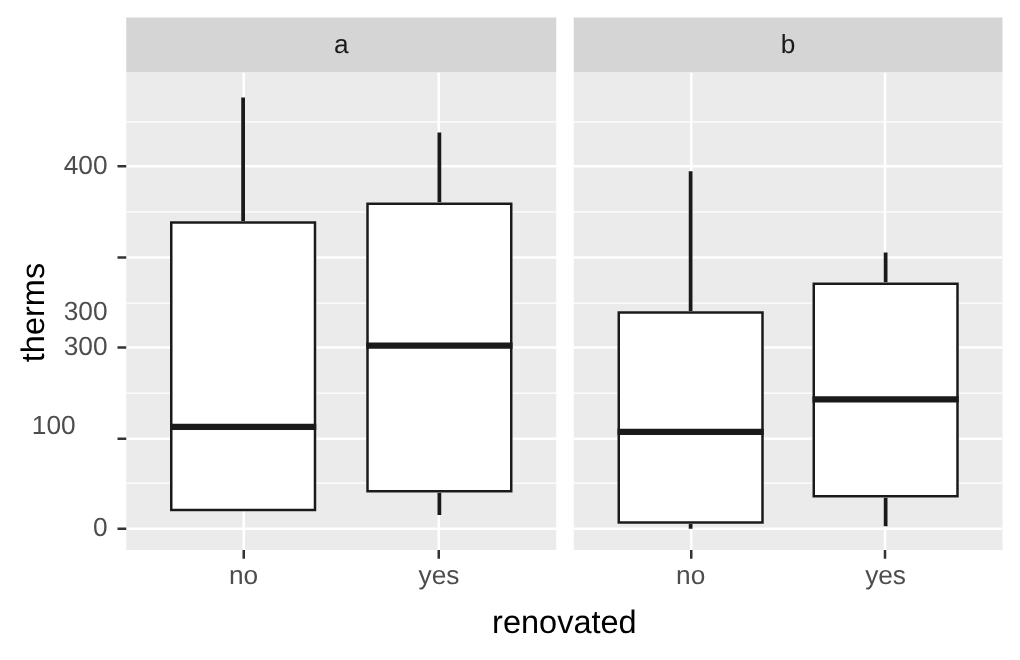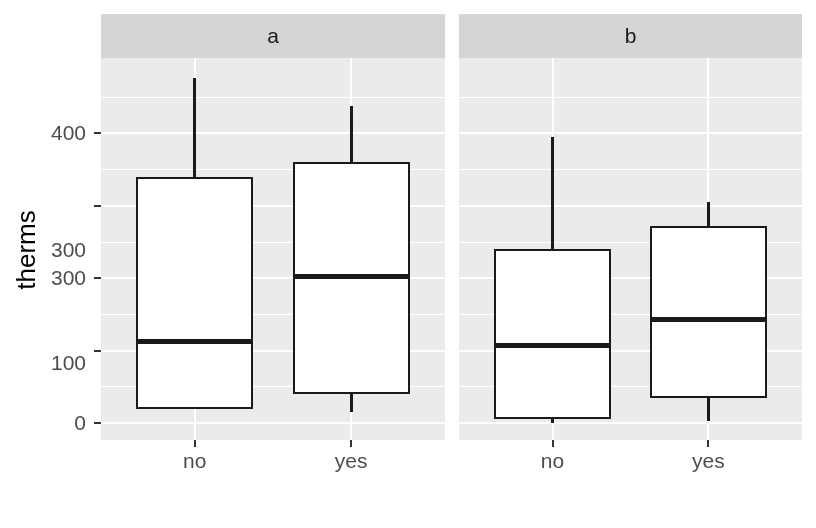--- a/index.html
+++ b/index.html
@@ -48,20 +48,21 @@
   .cat-label {
     position:absolute; top:449px; width:80px; text-align:center;
     font-size:21px; color:var(--axistext,#4d4d4d);
   }
 </style>
 </head>
 <body>
 
 <div id="plot" style="--bg: #ffffff; --panelbg: #ebebeb; --strip: #d5d5d5; --grid: #ffffff; --boxfill: #ffffff; --stroke: #1a1a1a; --axistext: #4d4d4d; --tick: #333333; --title: #000000;">
   <div class="y-title">therms</div>
+  <div class="x-title">renovated</div>
 
   <div class="strip" style="left:101px;width:344px;">
     <span>a</span>
   </div>
   <div class="strip" style="left:459px;width:343px;">
     <span>b</span>
   </div>
 
   <div class="panel" id="panel-a" style="left:101px;width:344px;">
       <div class="gridline minor" style="top: 328.3px;"></div>
@@ -111,21 +112,21 @@
       <div class="xtick-mark" style="left: 193.809px;"></div>
       <div class="cat-label" style="left: 154.809px;">no</div>
       <div class="xtick-mark" style="left: 350.191px;"></div>
       <div class="cat-label" style="left: 311.191px;">yes</div>
       <div class="xtick-mark" style="left: 551.536px;"></div>
       <div class="cat-label" style="left: 512.536px;">no</div>
       <div class="xtick-mark" style="left: 707.464px;"></div>
       <div class="cat-label" style="left: 668.464px;">yes</div>
       <div class="ytick-label" style="top: 411px;">0</div>
       <div class="ytick-mark" style="top: 422px;"></div>
-      <div class="ytick-label" style="top: 351px;">100</div>
+      <div class="ytick-label" style="top: 329px; text-align: center;">100</div>
       <div class="ytick-mark" style="top: 349.6px;"></div>
       <div class="ytick-label" style="top: 266.2px;">300</div>
       <div class="ytick-mark" style="top: 277.2px;"></div>
       <div class="ytick-label" style="top: 193.8px; margin-top: 44px;">300</div>
       <div class="ytick-mark" style="top: 204.8px;"></div>
       <div class="ytick-label" style="top: 121.4px;">400</div>
       <div class="ytick-mark" style="top: 132.4px;"></div>
     </div>
 </div>
 

